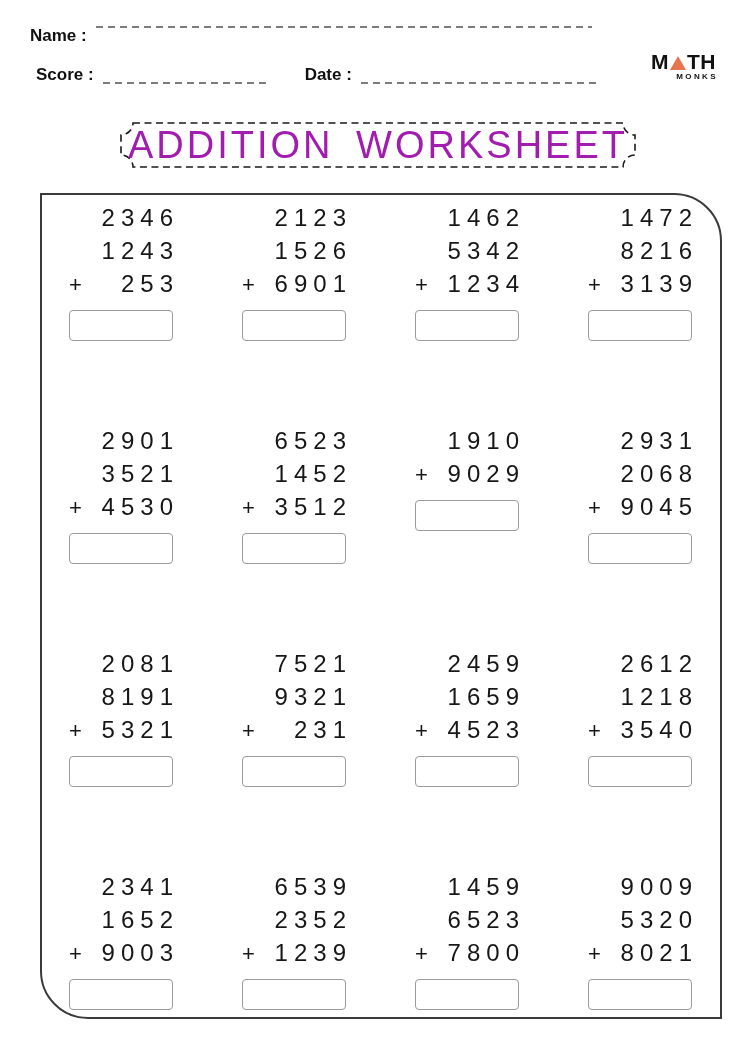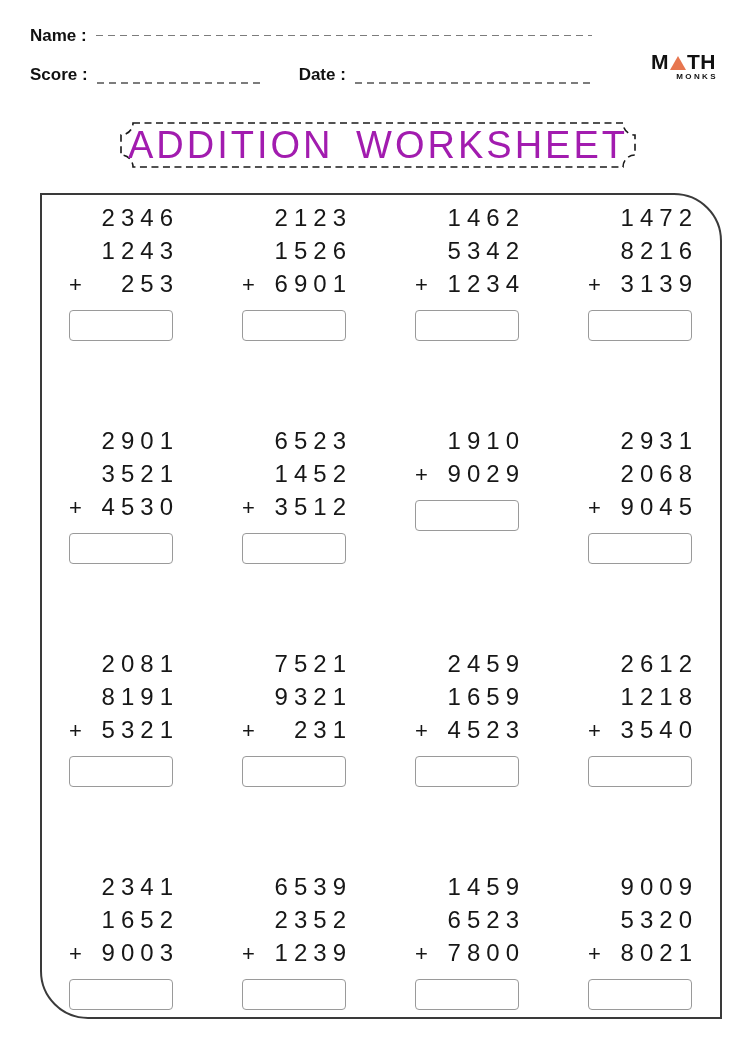--- a/index.html
+++ b/index.html
@@ -8,29 +8,29 @@
     position:relative;
     width:742px; height:1050px;
     font-family:"Liberation Sans", sans-serif;
     color:#1a1a1a;
     overflow:hidden;
   }
 
   
   .name-row {
     position:absolute; left:30px; top:26px; width:562px;
-    display:flex; align-items:center; gap:9px;
+    display:flex; align-items:flex-start; gap:9px;
   }
   .field-label { font-size:17px; font-weight:700; color:#111; line-height:20px; white-space:nowrap; }
   .write-line {
     flex:1; height:1.7px; margin-bottom:1px;
     background:repeating-linear-gradient(90deg,#7c7c7c 0 7px,transparent 7px 12px);
   }
   .score-date-row {
-    position:absolute; left:30px; top:65px; width:562px;
+    position:absolute; left:36px; top:65px; width:562px;
     display:flex; align-items:flex-end;
   }
   .score-line { flex:0 0 165px; margin-left:9px; }
   .date-label { margin-left:37px; }
   .date-line  { flex:1; margin-left:9px; }
 
   
   .logo { position:absolute; right:26px; top:52px; display:flex; flex-direction:column; align-items:flex-end; }
   .logo-word { display:flex; align-items:flex-end; font-weight:700; font-size:21px; line-height:19px; letter-spacing:0.5px; color:#111; }
   .logo-tri {

